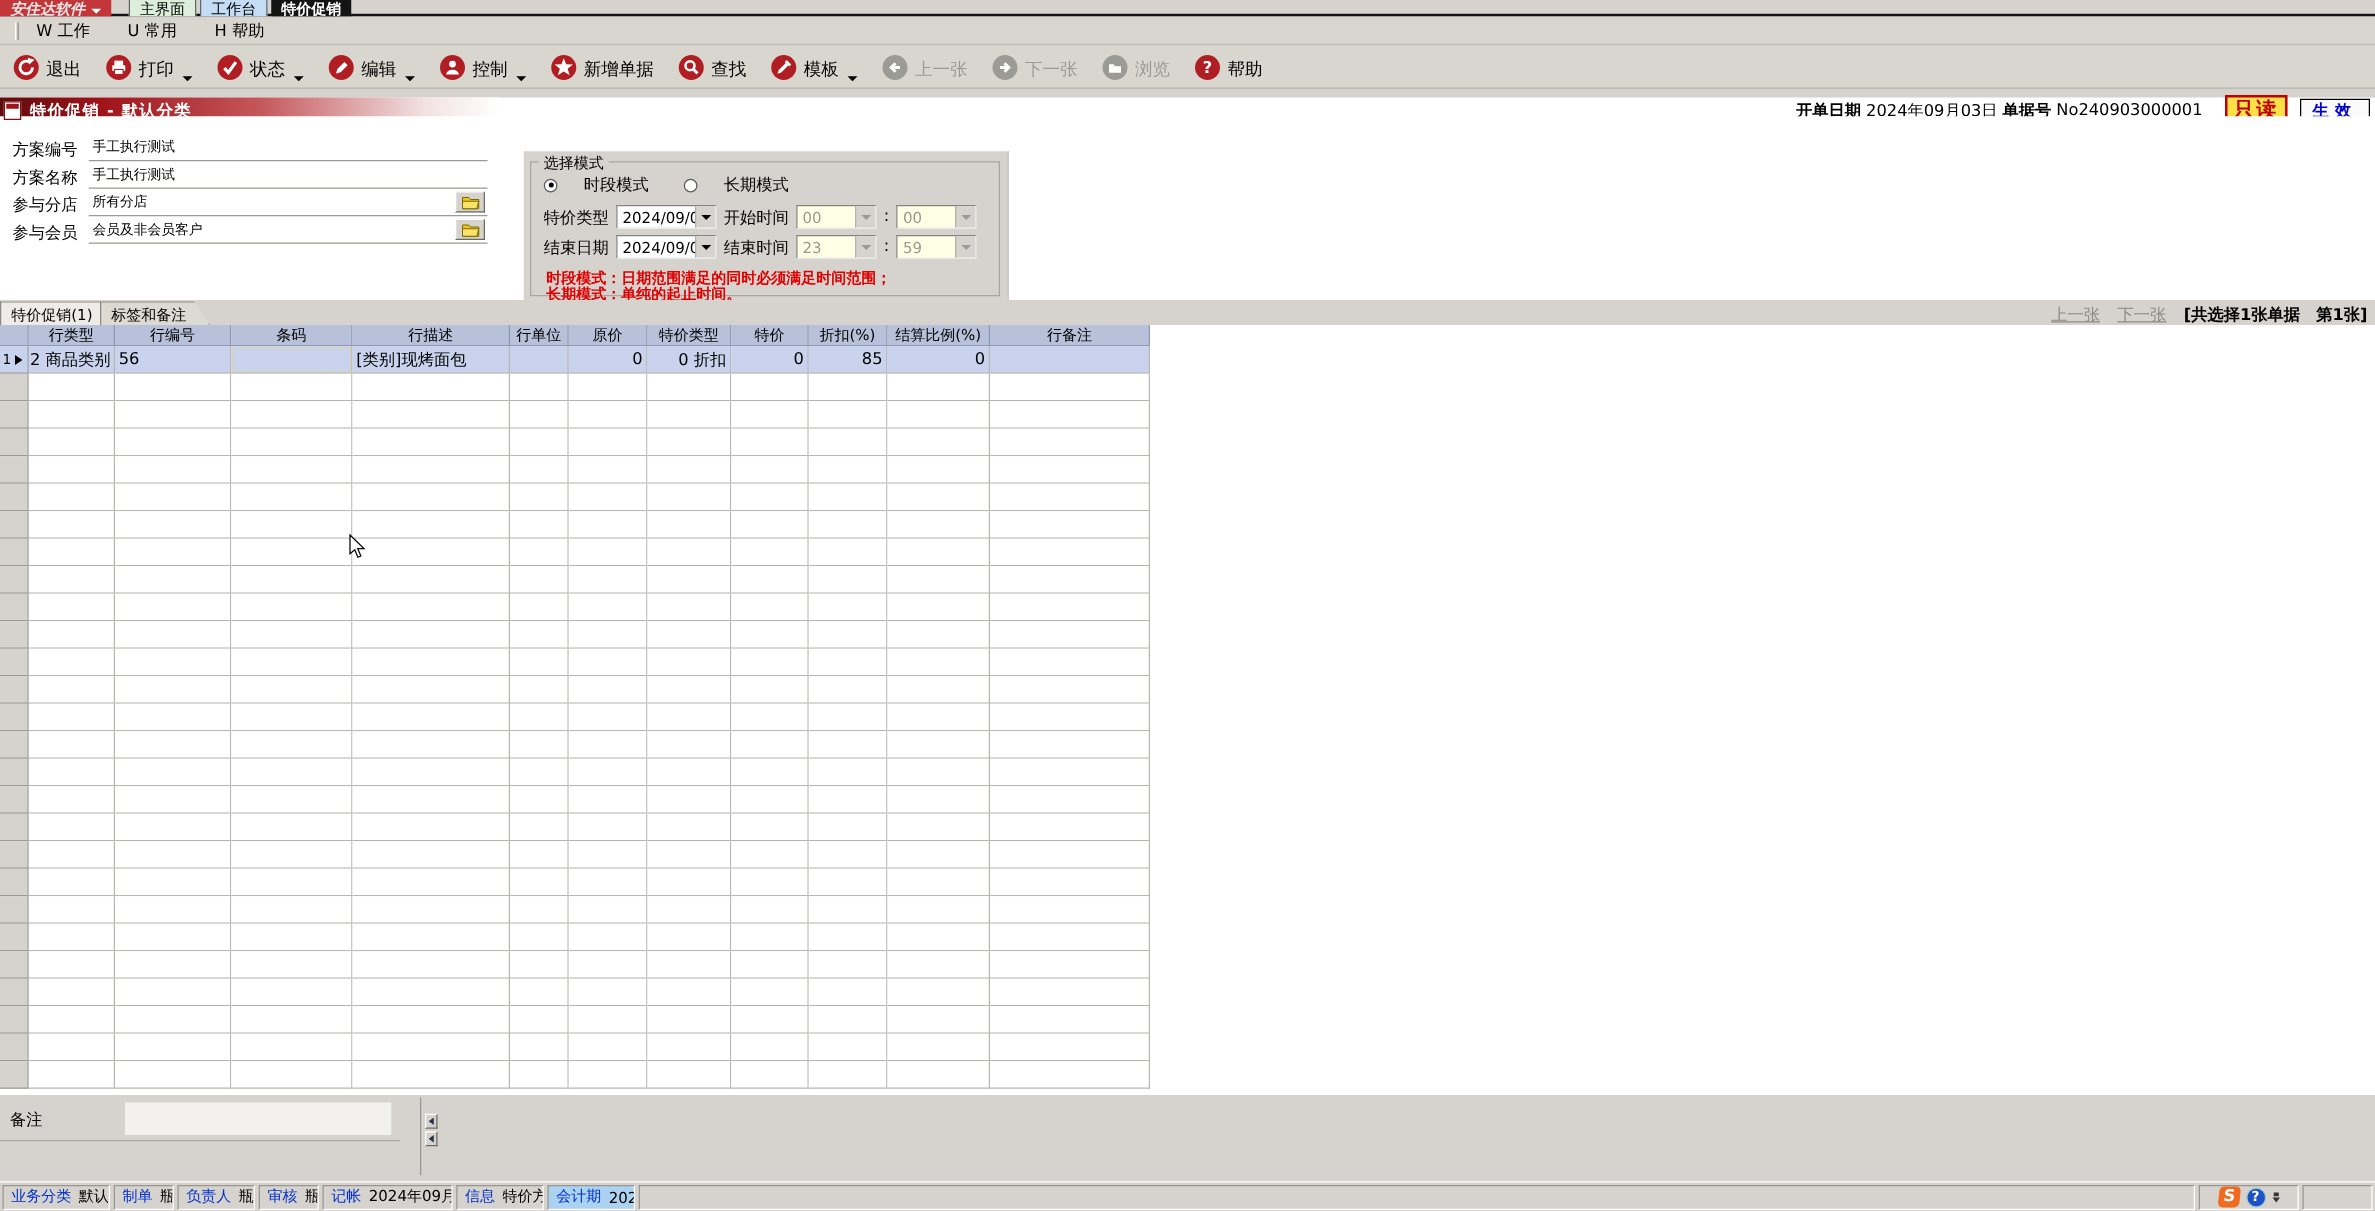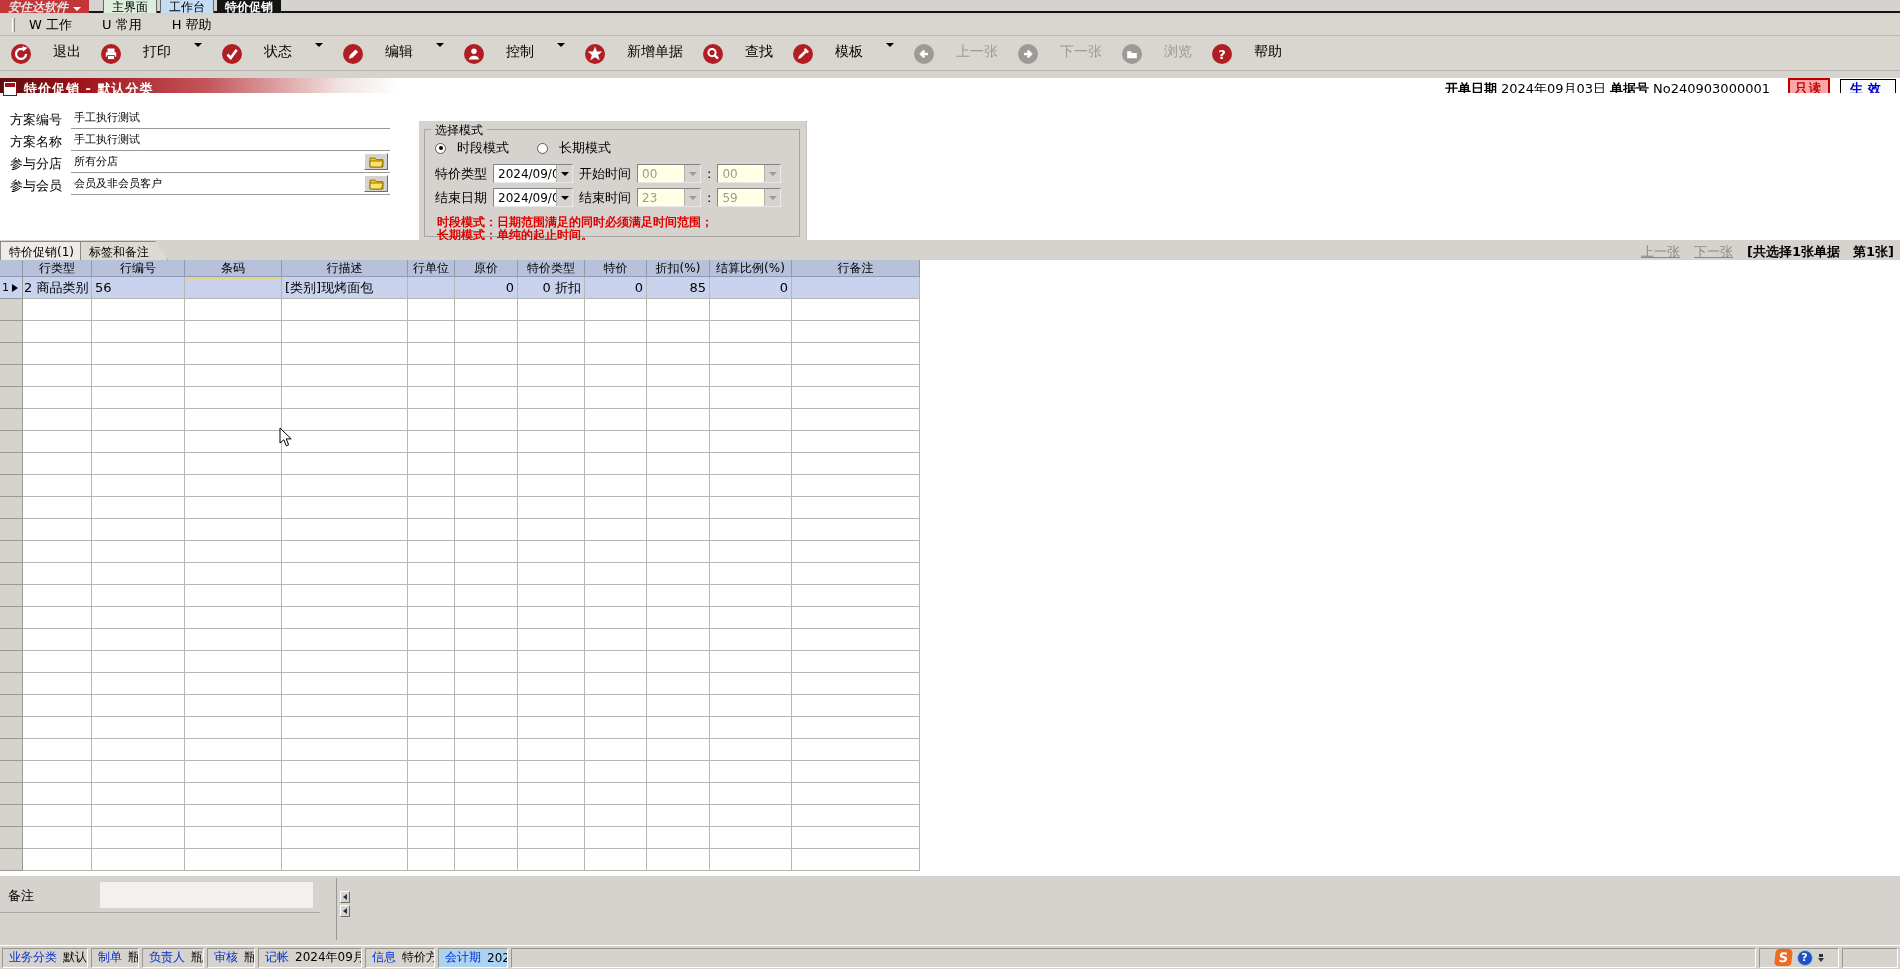--- a/index.html
+++ b/index.html
@@ -16,34 +16,34 @@
   .apptab.black { background:#141414; color:#fff; font-weight:bold; }
   .caret-sm { display:inline-block; width:0; height:0; border-left:4px solid transparent; border-right:4px solid transparent; border-top:4px solid #fff; margin-left:5px; }
 
   
   .menubar { position:absolute; left:0; top:15px; width:1900px; height:21px; background:#D9D6CF; display:flex; align-items:center; gap:30px; padding-left:12px; font-size:13px; border-bottom:1px solid #BEBBB4; }
   .menugrip { width:3px; height:14px; border-left:1px solid #fff; border-right:1px solid #8a8a84; margin-right:-16px; }
   .menu-item { cursor:default; white-space:nowrap; }
 
   
   .toolbar { position:absolute; left:0; top:37px; width:1900px; height:34px; background:#D9D6CF; display:flex; align-items:center; gap:19px; padding-left:10px; font-size:14px; border-bottom:1px solid #B8B5AE; }
-  .tbtn { display:flex; align-items:flex-start; gap:21px; white-space:nowrap; }
+  .tbtn { display:flex; align-items:flex-end; gap:5px; white-space:nowrap; }
   .tbtn svg { display:block; }
   .tbtn.disabled { color:#9C9A92; }
   .dd { width:0; height:0; border-left:4px solid transparent; border-right:4px solid transparent; border-top:4px solid #000; margin-left:2px; }
 
   
   .docbar { position:absolute; left:0; top:78px; width:1900px; height:21px; background:#fff; }
   .docbar .grad { position:absolute; left:0; top:0; width:400px; height:21px; background:linear-gradient(90deg,#5E0B0E 0%,#9E1318 20%,#C4575B 52%,#F2E2E2 85%,#ffffff 100%); }
   .doc-icon { position:absolute; left:3px; top:3px; width:14px; height:15px; background:#fff; border:1px solid #7a1012; z-index:2; }
   .doc-icon::before { content:""; position:absolute; left:1px; top:1px; right:1px; height:4px; background:#A01318; }
   .docbar .title { position:absolute; left:24px; top:2px; color:#fff; font-weight:bold; font-size:13px; z-index:2; letter-spacing:1px; }
   .docinfo { position:absolute; right:4px; top:0; height:21px; display:flex; align-items:center; gap:4px; }
   .docinfo .b { font-weight:bold; }
-  .badge-readonly { border:2px solid #C00000; color:#C00000; font-weight:bold; background:#fca5a5; padding:0 5px; letter-spacing:2px; margin-left:14px; font-size:12px; }
+  .badge-readonly { border:2px solid #C00000; color:#C00000; font-weight:bold; background:#fde047; padding:0 5px; letter-spacing:2px; margin-left:14px; font-size:16px; }
   .btn-effective { border:1px solid #000; color:#0000C8; font-weight:bold; background:#fbfbfb; padding:0 9px; letter-spacing:5px; margin-left:6px; font-size:13px; }
 
   
   .content { position:absolute; left:0; top:93px; width:1900px; height:783px; background:#fff; }
 
   
   .frow { position:absolute; left:0; height:21px; }
   .frow .flabel { position:absolute; left:10px; width:58px; text-align:left; top:3px; font-size:13px; }
   .frow .ffield { position:absolute; left:71px; width:319px; height:21px; border-bottom:1px solid #9A9A94; background:#fff; }
   .frow .fval { position:absolute; left:3px; top:2px; font-size:11px; white-space:nowrap; }
@@ -54,21 +54,21 @@
   .ptab { padding:0 14px; font-size:13px; white-space:nowrap; }
   .ptab span { display:inline-block; line-height:19px; }
   .ptab.active { font-weight:bold; }
   .ptab.active span { border-bottom:3px solid #CC0000; }
 
   
   .modepage { position:absolute; left:419px; top:28px; width:388px; height:120px; background:#D6D3CE; border-right:1px solid #C6C3BC; }
   .groupbox { position:absolute; left:5px; top:8px; right:6px; bottom:4px; border:1px solid #A8A6A0; }
   .gb-title { position:absolute; top:-8px; left:6px; background:#D6D3CE; padding:0 4px; font-size:12px; }
   .radio-row { position:absolute; left:10px; top:9px; display:flex; gap:28px; align-items:center; font-size:13px; }
-  .radio { display:flex; align-items:center; gap:11px; }
+  .radio { display:flex; align-items:center; gap:21px; }
   .rdot { width:11px; height:11px; border-radius:50%; border:1px solid #5a5a5a; background:#fff; position:relative; }
   .rdot.on::after { content:""; position:absolute; left:2.5px; top:2.5px; width:4px; height:4px; border-radius:50%; background:#000; }
   .dt-row { position:absolute; left:10px; display:flex; align-items:center; gap:6px; font-size:13px; white-space:nowrap; }
   .combo { display:inline-flex; height:19px; border:1px solid; border-color:#848484 #E8E8E8 #E8E8E8 #848484; background:#fff; align-items:stretch; }
   .combo .val { padding:1px 4px; font-size:12px; display:flex; align-items:center; }
   .combo .cbtn { width:16px; background:#D6D3CE; border-left:1px solid #B0B0AC; display:flex; align-items:center; justify-content:center; }
   .combo .cbtn i { width:0; height:0; border-left:4px solid transparent; border-right:4px solid transparent; border-top:4px solid #000; }
   .combo.date .val { width:62px; }
   .combo.time { background:#FFFFE6; }
   .combo.time .val { width:46px; color:#9C9A92; }

